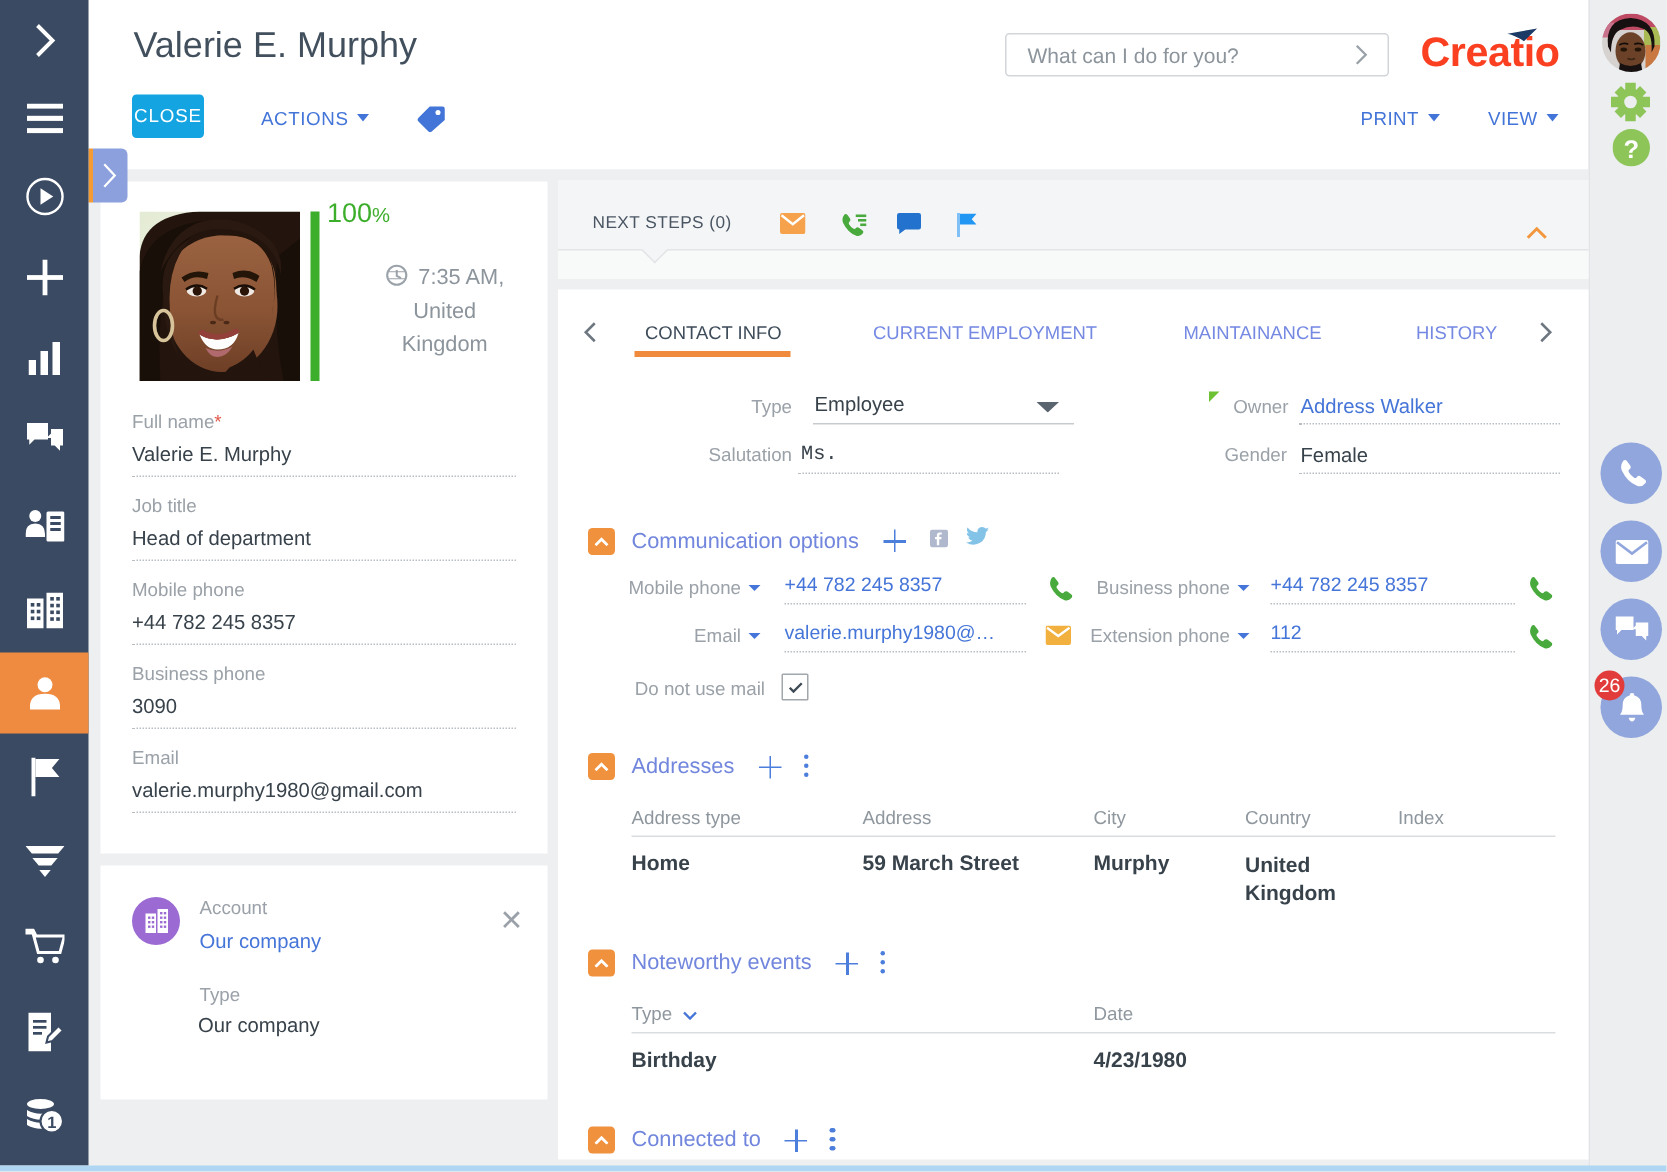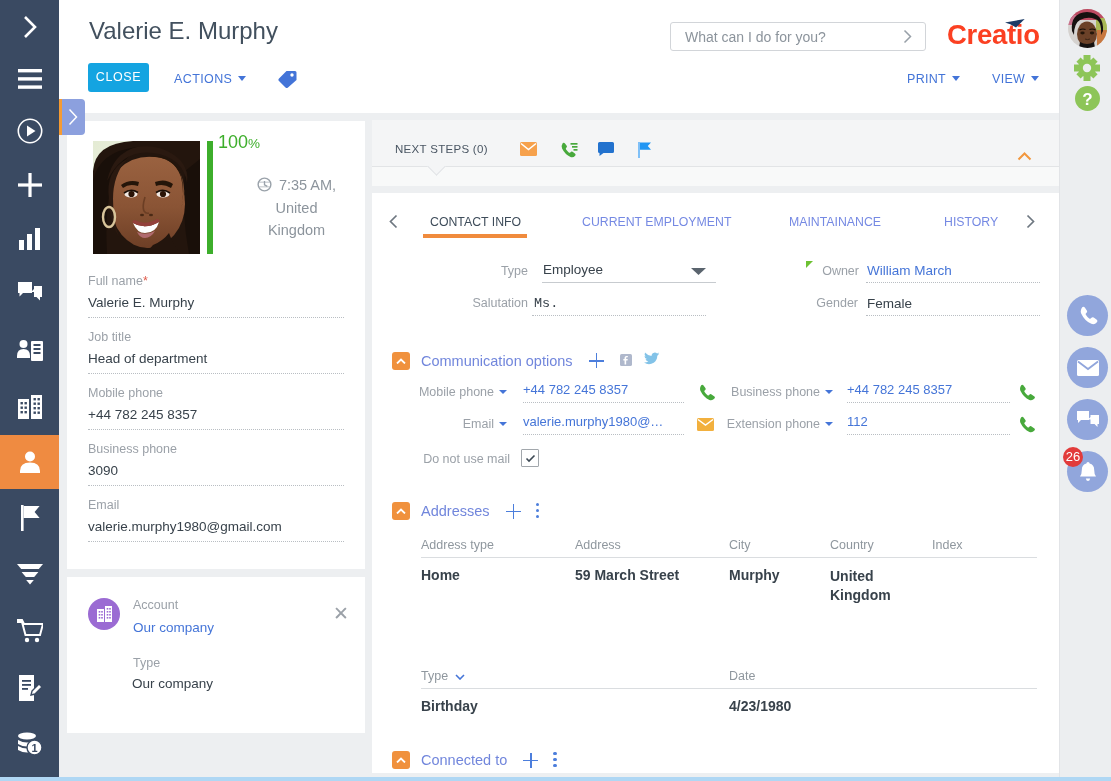--- a/index.html
+++ b/index.html
@@ -7,21 +7,21 @@
 #app { position:relative; width:1111px; height:781px; }
 
 
 #sidebar { position:absolute; left:0; top:0; width:59px; height:777px; background:#3A4A62; z-index:30; }
 .sbi { position:absolute; left:0; width:59px; height:54px; display:flex; align-items:center; justify-content:center; }
 .sbi.active { background:#EF8B41; }
 
 
 #header { position:absolute; left:59px; top:0; width:1052px; height:113px; background:#fff; }
 #title { position:absolute; left:30px; top:17px; font-size:24px; color:#42505E; }
-#btn-close { position:absolute; left:29px; top:63px; width:61px; height:29px; background:#14A4E1; border-radius:3px; color:#fff; font-size:12.5px; text-align:center; line-height:29px; letter-spacing:0.6px; }
+#btn-close { position:absolute; left:29px; top:63px; width:48px; height:29px; background:#14A4E1; border-radius:3px; color:#fff; font-size:12.5px; text-align:center; line-height:29px; letter-spacing:0.6px; }
 #actions { position:absolute; left:115px; top:72px; font-size:12.5px; color:#4374D8; letter-spacing:0.4px; }
 #tagicon { position:absolute; left:219px; top:70px; }
 #searchbox { position:absolute; left:611px; top:22px; width:256px; height:29px; border:1px solid #D2D5D9; border-radius:3px; background:#fff; }
 #searchbox .ph { position:absolute; left:14px; top:6px; font-size:14px; color:#8C949C; }
 #searchbox .arr { position:absolute; right:13px; top:6px; }
 #logo { position:absolute; left:888px; top:12px; }
 #print { position:absolute; left:848px; top:72px; font-size:12.5px; color:#4374D8; letter-spacing:0.3px;}
 #view  { position:absolute; left:933px; top:72px; font-size:12.5px; color:#4374D8; letter-spacing:0.3px;}
 .caret { display:inline-block; width:0; height:0; border-left:4.5px solid transparent; border-right:4.5px solid transparent; border-top:5px solid #4374D8; margin-left:6px; vertical-align:middle; margin-bottom:2px;}
 
@@ -439,21 +439,21 @@
           </svg></span>
 
       <div class="formlab" style="left:0px; top:71px; width:156px;">Type</div>
       <div class="formval" style="left:171px; top:69px;">Employee</div>
       <div class="solu" style="position:absolute; left:170px; top:63px; width:174px; height:27px;"></div>
       <svg style="position:absolute; left:319px; top:75px;" width="15" height="7">
           <path d="M0 0 L15 0 L7.5 7 Z" fill="#5A646E"></path>
         </svg>
       <div id="ownermark"></div>
       <div class="formlab" style="left:337px; top:71px; width:150px;">Owner</div>
-      <div class="formval bluval dotu" style="left:494px; top:63px; width:174px; height:27px; padding-top:7px; padding-left:1px;">William March</div>
+      <div class="formval bluval dotu" style="left:494px; top:63px; width:174px; height:27px; padding-top:7px; padding-left:1px;">Address Walker</div>
       <div class="formlab" style="left:0px; top:103px; width:156px;">Salutation</div>
       <div class="formval dotu" style="left:160px; top:96px; width:174px; height:27px; padding-top:7px; padding-left:2px;font-family:Liberation Mono, monospace;">Ms.</div>
       <div class="formlab" style="left:337px; top:103px; width:149px;">Gender</div>
       <div class="formval dotu" style="left:494px; top:96px; width:174px; height:27px; padding-top:7px; padding-left:1px;">Female</div>
 
       <div class="sechead" style="top:158px;">
         <div class="secbox">
             <svg width="10" height="6">
               <path d="M1 5.5 L5 1.5 L9 5.5" stroke="#fff" stroke-width="1.8" fill="none"></path>
             </svg>
@@ -517,20 +517,34 @@
       <div class="th" style="left:203px; top:345px;">Address</div>
       <div class="th" style="left:357px; top:345px;">City</div>
       <div class="th" style="left:458px; top:345px;">Country</div>
       <div class="th" style="left:560px; top:345px;">Index</div>
       <div class="tline" style="top:364px; left:49px;"></div>
       <div class="td" style="left:49px; top:374px;">Home</div>
       <div class="td" style="left:203px; top:374px;">59 March Street</div>
       <div class="td" style="left:357px; top:374px;">Murphy</div>
       <div class="td" style="left:458px; top:374px; width:90px; line-height:19px;">United Kingdom</div>
 
+      <div class="sechead" style="top:440px;">
+        <div class="secbox">
+            <svg width="10" height="6">
+              <path d="M1 5.5 L5 1.5 L9 5.5" stroke="#fff" stroke-width="1.8" fill="none"></path>
+            </svg>
+          </div>
+        <div class="sectitle">Noteworthy events</div>
+        <div class="secplus"></div>
+        <div class="secdots">
+            <i style="top:0"></i>
+            <i style="top:6px"></i>
+            <i style="top:12px"></i>
+          </div>
+      </div>
       <div class="th" style="left:49px; top:476px;">Type <svg width="10" height="6" style="margin-left:3px;">
             <path d="M1 1 L5 5 L9 1" stroke="#4575D8" stroke-width="1.6" fill="none"></path>
           </svg></div>
       <div class="th" style="left:357px; top:476px;">Date</div>
       <div class="tline" style="top:495px; left:49px;"></div>
       <div class="td" style="left:49px; top:505px;">Birthday</div>
       <div class="td" style="left:357px; top:505px;">4/23/1980</div>
 
       <div class="sechead" style="top:558px;">
         <div class="secbox">

